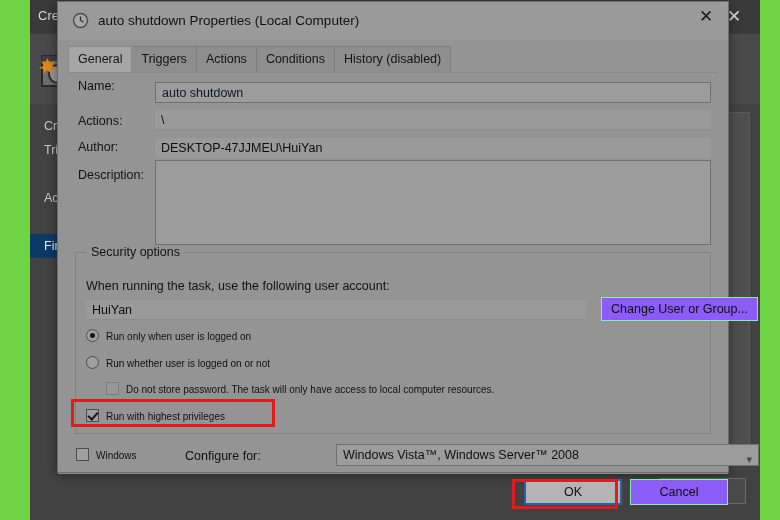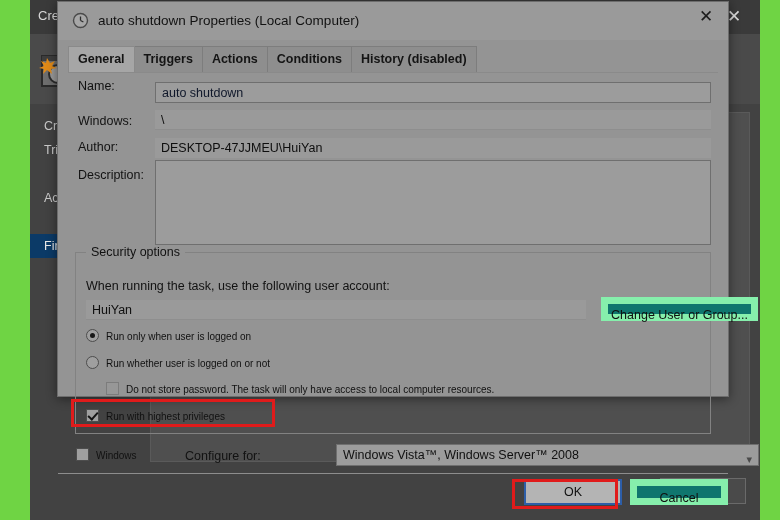--- a/index.html
+++ b/index.html
@@ -58,21 +58,21 @@
   #bg-cancel {
     position: absolute; right: 14px; bottom: 16px;
     width: 86px; height: 26px;
     background: #4a4a4a; border: 1px solid #6a6a6a;
     color: #e0e0e0; font-size: 12.5px; text-align: center; line-height: 24px;
   }
 
   
   #dialog {
     position: absolute;
-    left: 57px; top: 1px; width: 672px; height: 396px;
+    left: 57px; top: 1px; width: 672px; height: 472px;
     background: #949494;
     border: 1px solid #6d6d6d;
     box-shadow: 0 2px 10px rgba(0,0,0,.45);
   }
   #dlg-titlebar {
     position: relative; height: 38px; background: #9a9a9a;
   }
   #dlg-clock-icon {
     position: absolute; left: 14px; top: 10px; width: 17px; height: 17px;
   }
@@ -86,21 +86,21 @@
   }
 
   
   #tabstrip {
     position: absolute; left: 10px; top: 44px; right: 10px; height: 26px;
   }
   .tab {
     position: relative; float: left; height: 26px; padding: 0 9px;
     font-size: 12.5px; color: #141414; line-height: 25px;
     background: #8e8e8e; border: 1px solid #7d7d7d; border-bottom: none;
-    margin-right: -1px; white-space: nowrap; font-weight: bold;
+    margin-right: -1px; white-space: nowrap;
   }
   .tab.active { background: #a6a6a6; border-color: #8a8a8a; z-index: 2; }
   #tab-underline {
     position: absolute; left: 10px; top: 70px; right: 10px; height: 1px;
     background: #8a8a8a;
   }
 
   
   .field-label {
     position: absolute; font-size: 12.5px; color: #121212;
@@ -148,22 +148,22 @@
   }
   .cbox.checked::after {
     content: ""; position: absolute; left: 3px; top: 0px;
     width: 4px; height: 8px;
     border: solid #141414; border-width: 0 2px 2px 0;
     transform: rotate(42deg);
   }
   .cbox.disabled { background: #979797; border-color: #7c7c7c; }
 
   .btn {
-    position: absolute; background: #0f766e;
-    border: 7px solid #86efac;
+    position: absolute; background: #8b5cf6;
+    border: 1px solid #86efac;
     font-size: 12.5px; color: #101010;
     text-align: center; white-space: nowrap;
   }
   .btn.default-focus {
     border: 2px solid #2d5ea8; background: #b4b4b4; text-align: center;
   }
 
   #combo {
     position: absolute; left: 278px; top: 442px; width: 423px; height: 22px;
     background: #9c9c9c; border: 1px solid #6f6f6f;
@@ -239,21 +239,21 @@
     <div class="tab">Triggers</div>
     <div class="tab">Actions</div>
     <div class="tab">Conditions</div>
     <div class="tab">History (disabled)</div>
   </div>
   <div id="tab-underline"></div>
 
   <div class="field-label" style="left:20px; top:77px;">Name:</div>
   <div class="textbox" style="left:97px; top:80px; width:556px; height:21px;">auto shutdown</div>
 
-  <div class="field-label" style="left:20px; top:112px;">Windows:</div>
+  <div class="field-label" style="left:20px; top:112px;">Actions:</div>
   <div class="flat-value" style="left:97px; top:108px; width:556px; height:20px;">\</div>
 
   <div class="field-label" style="left:20px; top:138px;">Author:</div>
   <div class="flat-value" style="left:97px; top:136px; width:556px; height:20px; border-bottom:none;">DESKTOP-47JJMEU\HuiYan</div>
 
   <div class="field-label" style="left:20px; top:166px;">Description:</div>
   <div class="textbox" style="left:97px; top:158px; width:556px; height:85px;"></div>
 
   <div id="security-group"></div>
   <div id="security-legend">Security options</div>

